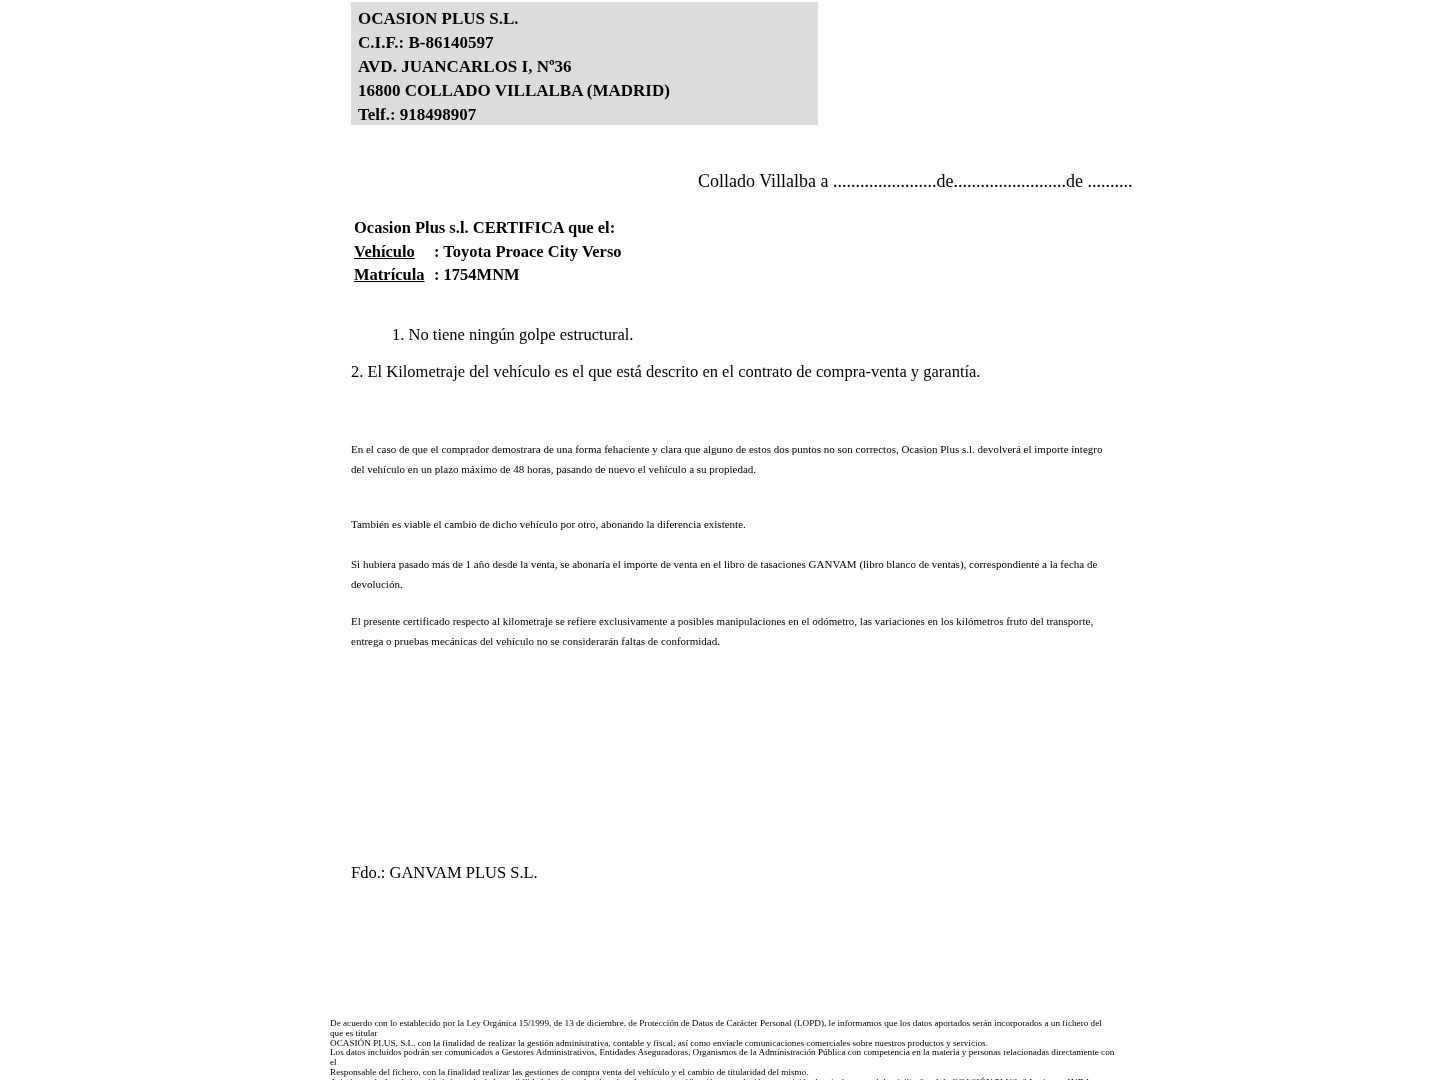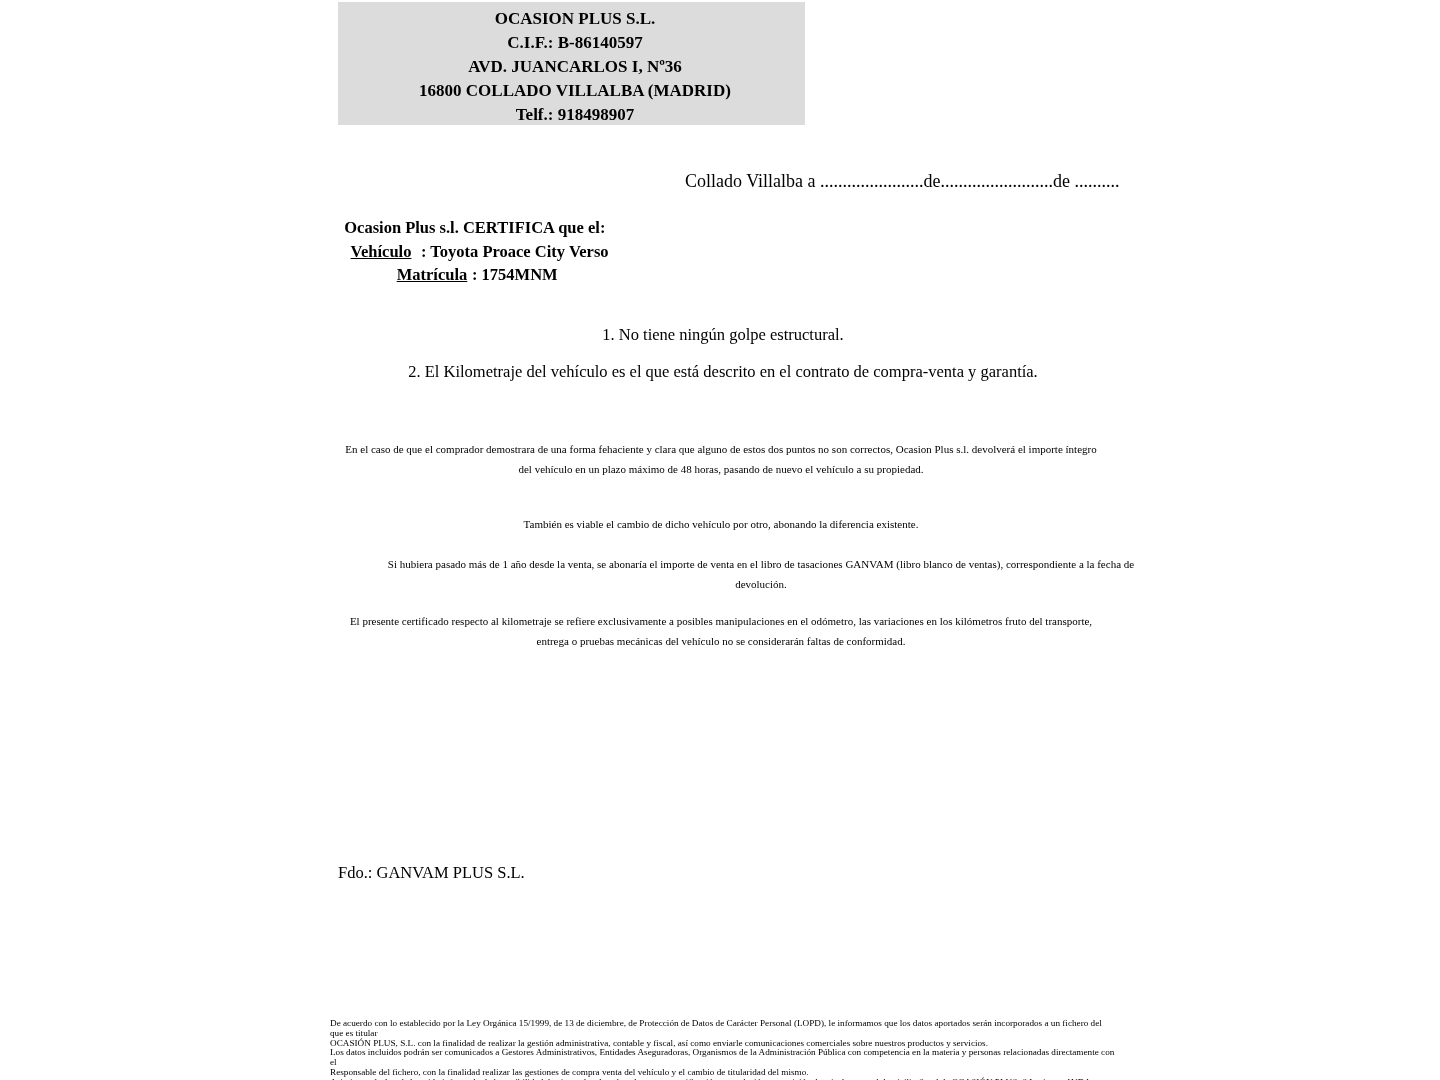--- a/index.html
+++ b/index.html
@@ -10,25 +10,24 @@
     width: 1440px;
     height: 1080px;
     background: #ffffff;
     color: #000000;
     font-family: "Liberation Serif", serif;
     position: relative;
     overflow: hidden;
   }
   .page {
     position: absolute;
-    left: 338px;
+    left: 351px;
     top: 0;
     width: 770px;
     height: 971px;
-    text-align: center;
   }
   .header-box {
     position: absolute;
     left: 0;
     top: 2px;
     width: 460px;
     height: 118px;
     background: #dcdcdc;
     padding: 5px 0 0 7px;
     box-sizing: content-box;
@@ -55,32 +54,32 @@
     display: inline-block;
     width: 80px;
     text-decoration: underline;
   }
   .point {
     position: absolute;
     left: 0;
     font-size: 16.5px;
     width: 770px;
   }
-  .p1 { top: 325px; }
+  .p1 { top: 325px; margin-left: 41px; }
   .p2 { top: 362px; }
   .para {
     position: absolute;
     left: 0;
     width: 766px;
     font-size: 11px;
     line-height: 19.6px;
   }
   .para1 { top: 440px; }
   .para2 { top: 515px; }
-  .para3 { top: 555px; margin-left: 40px; }
+  .para3 { top: 555px; }
   .para4 { top: 612px; }
   .signature {
     position: absolute;
     left: 0;
     top: 863px;
     font-size: 16.5px;
   }
   .footer {
     position: absolute;
     left: 330px;

